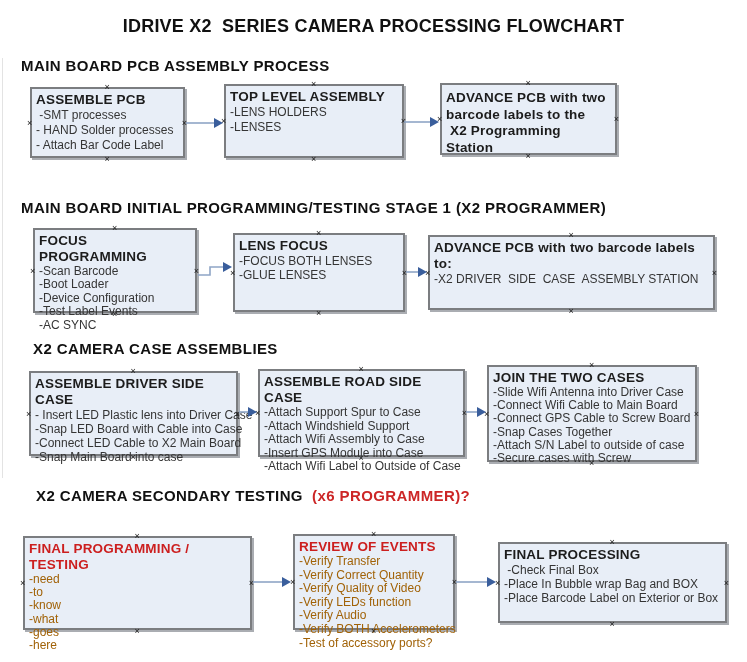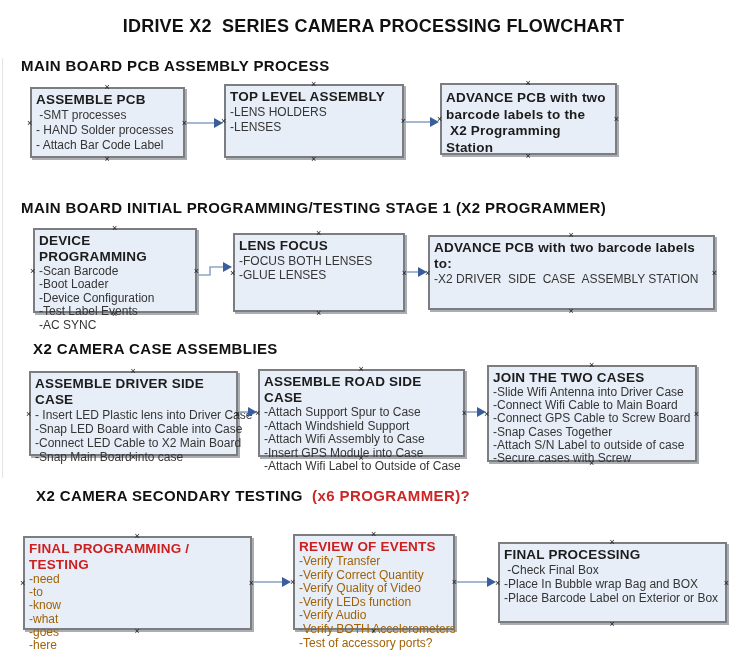--- a/index.html
+++ b/index.html
@@ -86,21 +86,21 @@
 barcode labels to the
  X2 Programming Station</div>
     <div class="box-items"></div>
   <span class="handle handle-t">×</span>
       <span class="handle handle-b">×</span>
       <span class="handle handle-l">×</span>
       <span class="handle handle-r">×</span>
     </div>
 
   <div class="flowbox" style="left:33px;top:228px;width:164px;height:85px">
-    <div class="box-title">DEVICE PROGRAMMING</div>
+    <div class="box-title">FOCUS PROGRAMMING</div>
     <div class="box-items" style="line-height:13.4px">
         <div class="box-item">-Scan Barcode</div>
         <div class="box-item">-Boot Loader</div>
         <div class="box-item">-Device Configuration</div>
         <div class="box-item">-Test Label Events</div>
         <div class="box-item">-AC SYNC</div>
       </div>
   <span class="handle handle-t">×</span>
       <span class="handle handle-b">×</span>
       <span class="handle handle-l">×</span>

